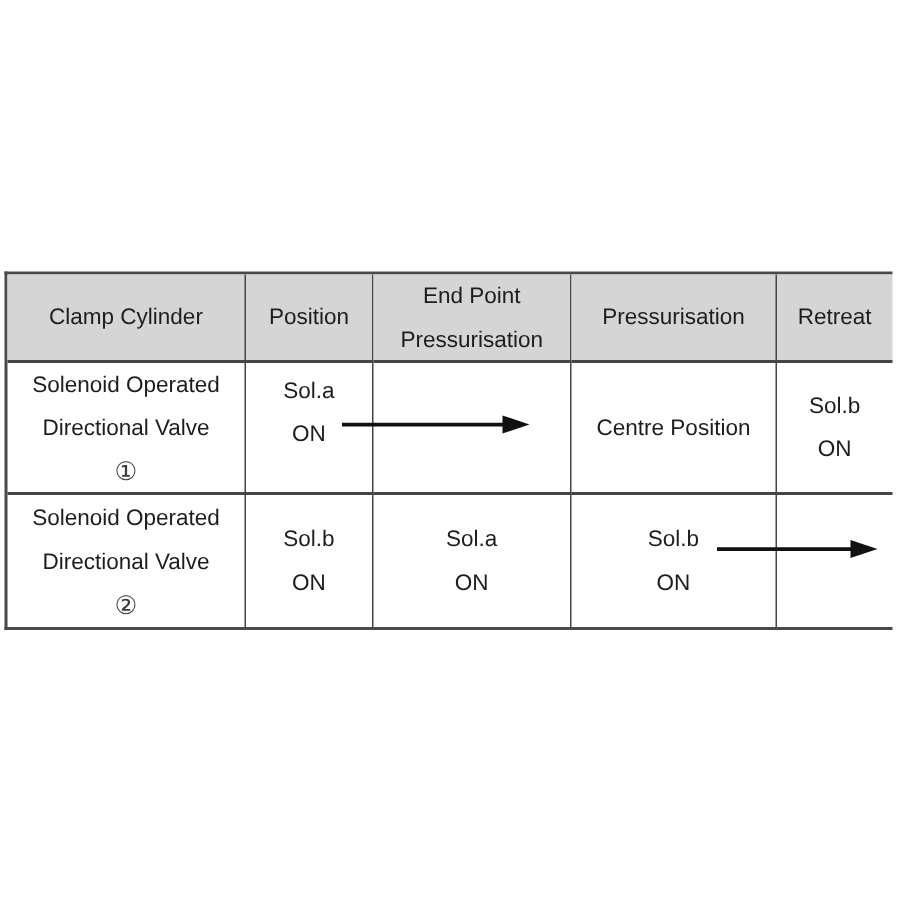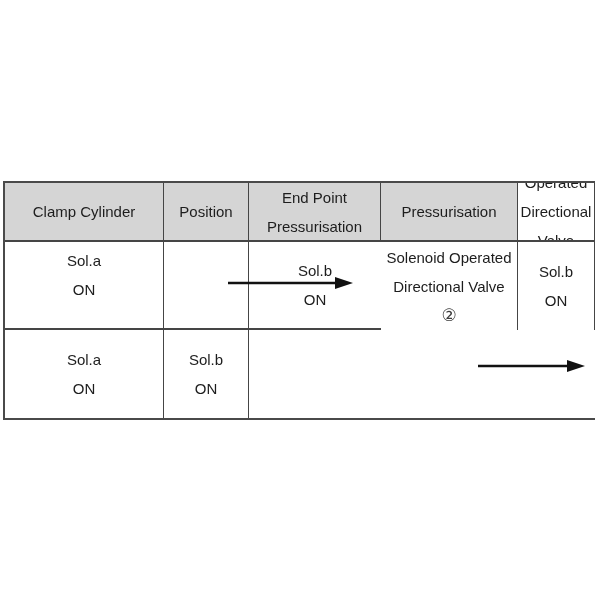--- a/index.html
+++ b/index.html
@@ -40,29 +40,31 @@
 
 <div class="canvas">
 
   <div class="valve-table">
 
     <div class="cell hdr vline">Clamp Cylinder</div>
     <div class="cell hdr vline">Position</div>
     <div class="cell hdr vline">End Point
 Pressurisation</div>
     <div class="cell hdr vline">Pressurisation</div>
+    <div class="cell hdr">Retreat</div>
 
     <div class="cell vline rowline">
       <span>Solenoid Operated</span>
       <span>Directional Valve</span>
       <span class="circ-num">①</span>
     </div>
     <div class="cell vline rowline v-top">Sol.a
 ON</div>
     <div class="cell vline rowline"></div>
+    <div class="cell vline rowline">Centre Position</div>
     <div class="cell rowline">Sol.b
 ON</div>
 
     <div class="cell vline">
       <span>Solenoid Operated</span>
       <span>Directional Valve</span>
       <span class="circ-num">②</span>
     </div>
     <div class="cell vline">Sol.b
 ON</div>

